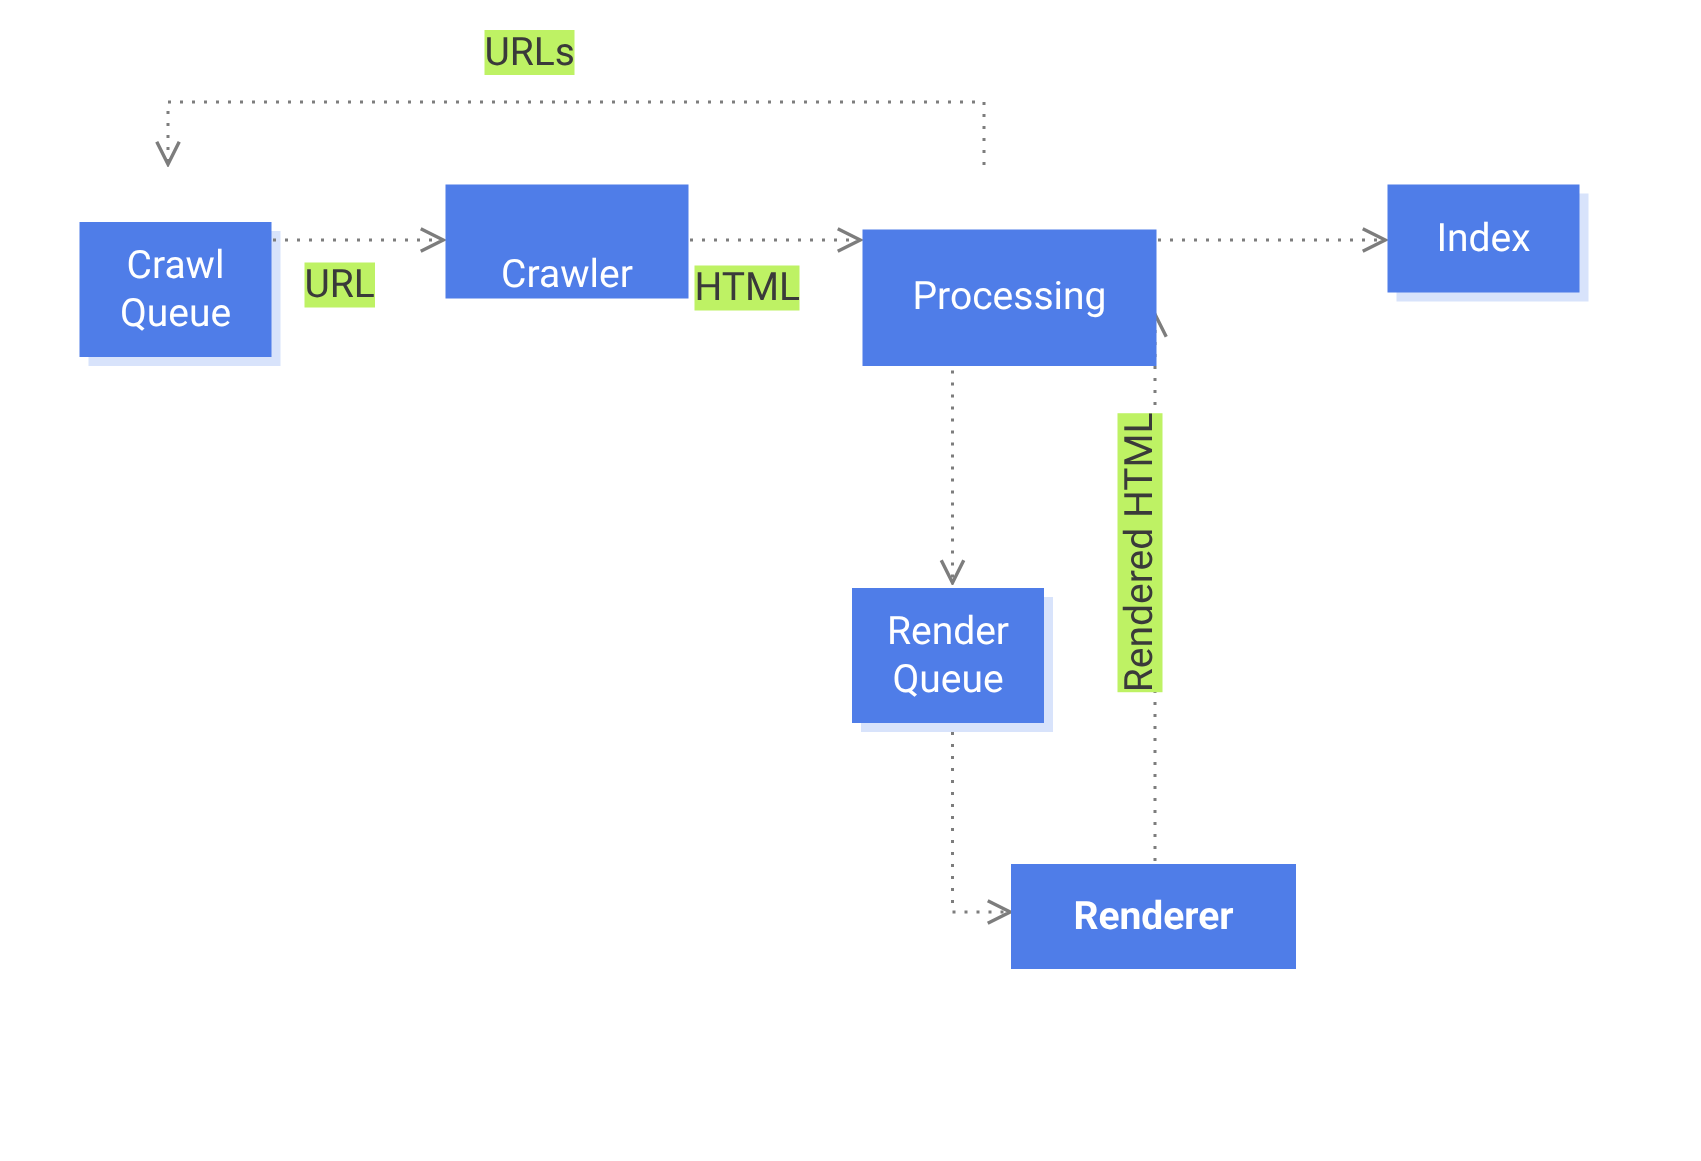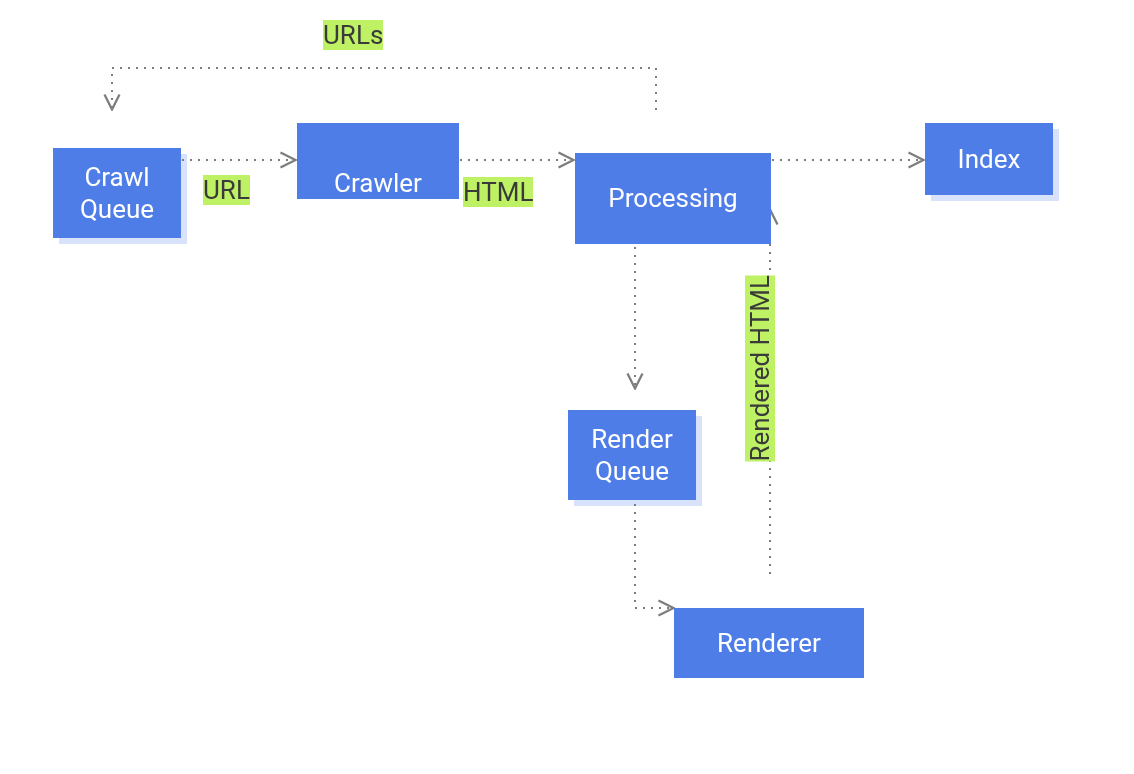--- a/index.html
+++ b/index.html
@@ -87,26 +87,26 @@
 </div>
 
 <div class="node" style="left:575px; top:113px; width:196px; height:91px;margin-top:40px;">
   <span>Processing</span>
 </div>
 
 <div class="node shadowed" style="left:925px; top:123px; width:128px; height:72px;">
   <span>Index</span>
 </div>
 
-<div class="node shadowed" style="left:568px; top:410px; width:128px; height:90px;">
+<div class="node shadowed" style="left:568px; top:392px; width:128px; height:90px;">
   <span style="white-space:pre-line;">Render
 Queue</span>
 </div>
 
-<div class="node" style="left:674px; top:608px; width:190px; height:70px;">
+<div class="node" style="left:674px; top:576px; width:190px; height:70px;font-weight:bold;">
   <span>Renderer</span>
 </div>
 
 <div class="edge-label" style="left:323px; top:20px;">URLs</div>
 
 <div class="edge-label" style="left:185px; top:175px;margin-left:18px;">URL</div>
 
 <div class="edge-label" style="left:463px; top:177px;">HTML</div>
 
 <div class="edge-label vertical" style="left:745px; top:275px;">Rendered HTML</div>

